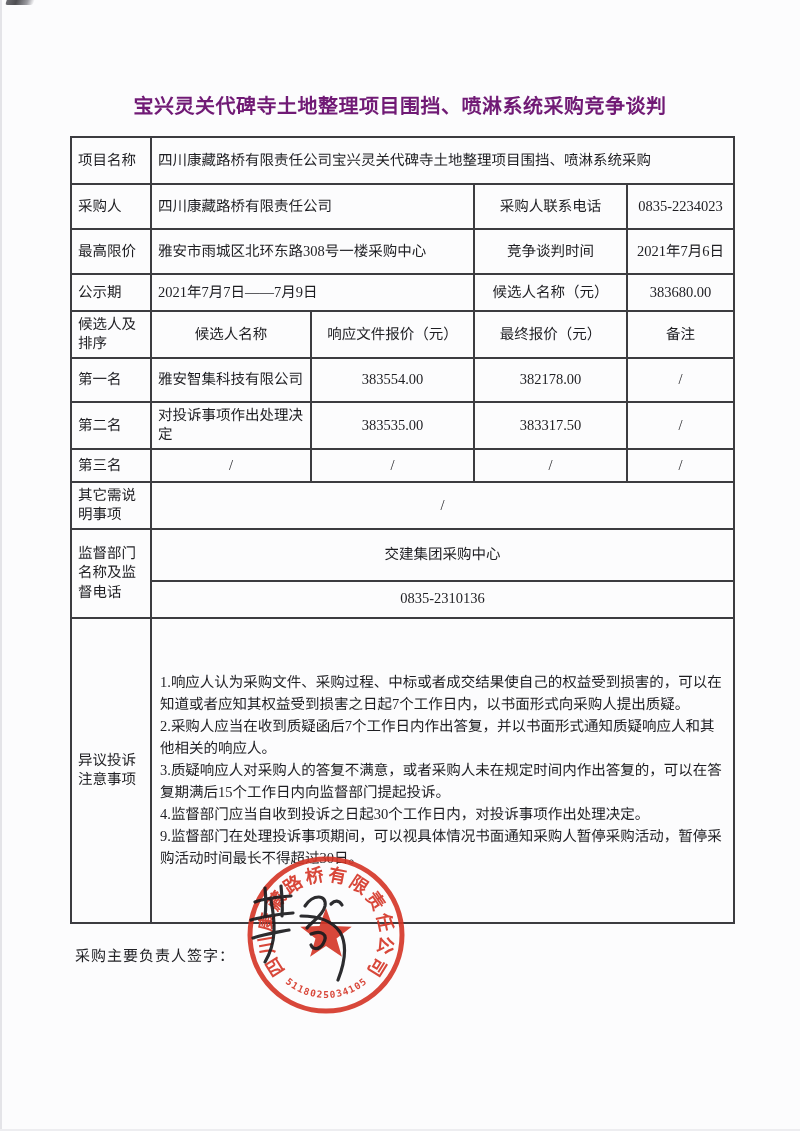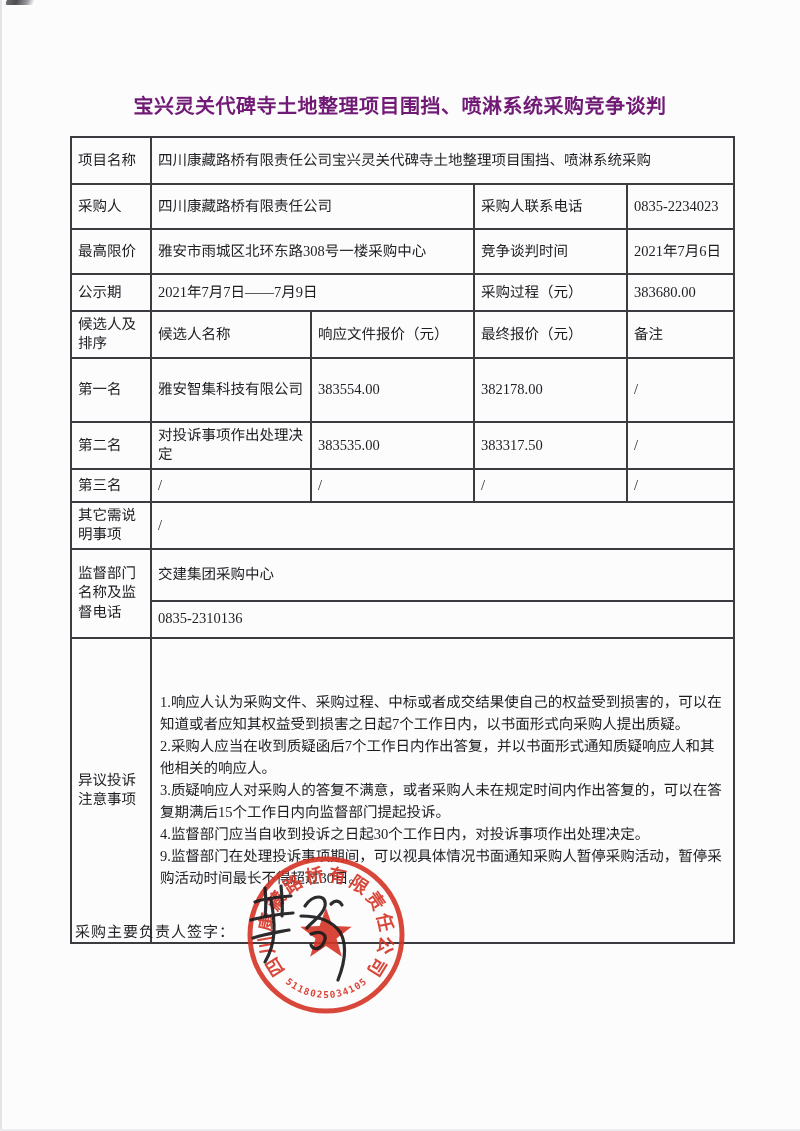--- a/index.html
+++ b/index.html
@@ -26,28 +26,28 @@
   table.doc{
     border-collapse:collapse;table-layout:fixed;
     width:663px;margin:17px 8px 0 70px;
     font-size:14.5px;color:#1e1e22;
   }
   table.doc td{
     border:2px solid #3c3c40;
     padding:3px 6px;line-height:1.34;
     vertical-align:middle;word-break:break-all;
   }
-  td.c{border-radius:17px;}
+  td.c{text-align:center;border-radius:17px;}
   td.lbl{padding:3px 5px;}
   tr.r1{height:47px;} tr.r2{height:45px;} tr.r3{height:45px;} tr.r4{height:37px;}
-  tr.r5{height:45px;} tr.r6{height:64px;} tr.r7{height:47px;} tr.r8{height:33px;}
+  tr.r5{height:45px;} tr.r6{height:44px;} tr.r7{height:47px;} tr.r8{height:33px;}
   tr.r9{height:41px;} tr.r10a{height:52px;} tr.r10b{height:37px;} tr.r11{height:305px;}
   .notes p{margin:0;padding:0 2px;line-height:1.52;}
   .sign-row{
-    position:absolute;left:75px;top:920px;
+    position:absolute;left:75px;top:944px;
     font-size:15px;color:#222226;letter-spacing:1px;
   }
   .seal-wrap{position:absolute;left:241px;top:850px;width:170px;height:170px;}
   .seal-wrap svg{display:block;width:170px;height:170px;}
 </style>
 </head>
 <body>
 
 <div class="page">
   <div class="edge-left"></div>
@@ -81,21 +81,21 @@
     <tr class="r3">
       <td class="lbl">最高限价</td>
       <td colspan="2">雅安市雨城区北环东路308号一楼采购中心</td>
       <td class="c">竞争谈判时间</td>
       <td class="c">2021年7月6日</td>
     </tr>
 
     <tr class="r4">
       <td class="lbl">公示期</td>
       <td colspan="2">2021年7月7日——7月9日</td>
-      <td class="c">采购过程（元）</td>
+      <td class="c">候选人名称（元）</td>
       <td class="c">383680.00</td>
     </tr>
 
     <tr class="r5">
       <td class="lbl">候选人及排序</td>
       <td class="c">候选人名称</td>
       <td class="c">响应文件报价（元）</td>
       <td class="c">最终报价（元）</td>
       <td class="c">备注</td>
     </tr>

